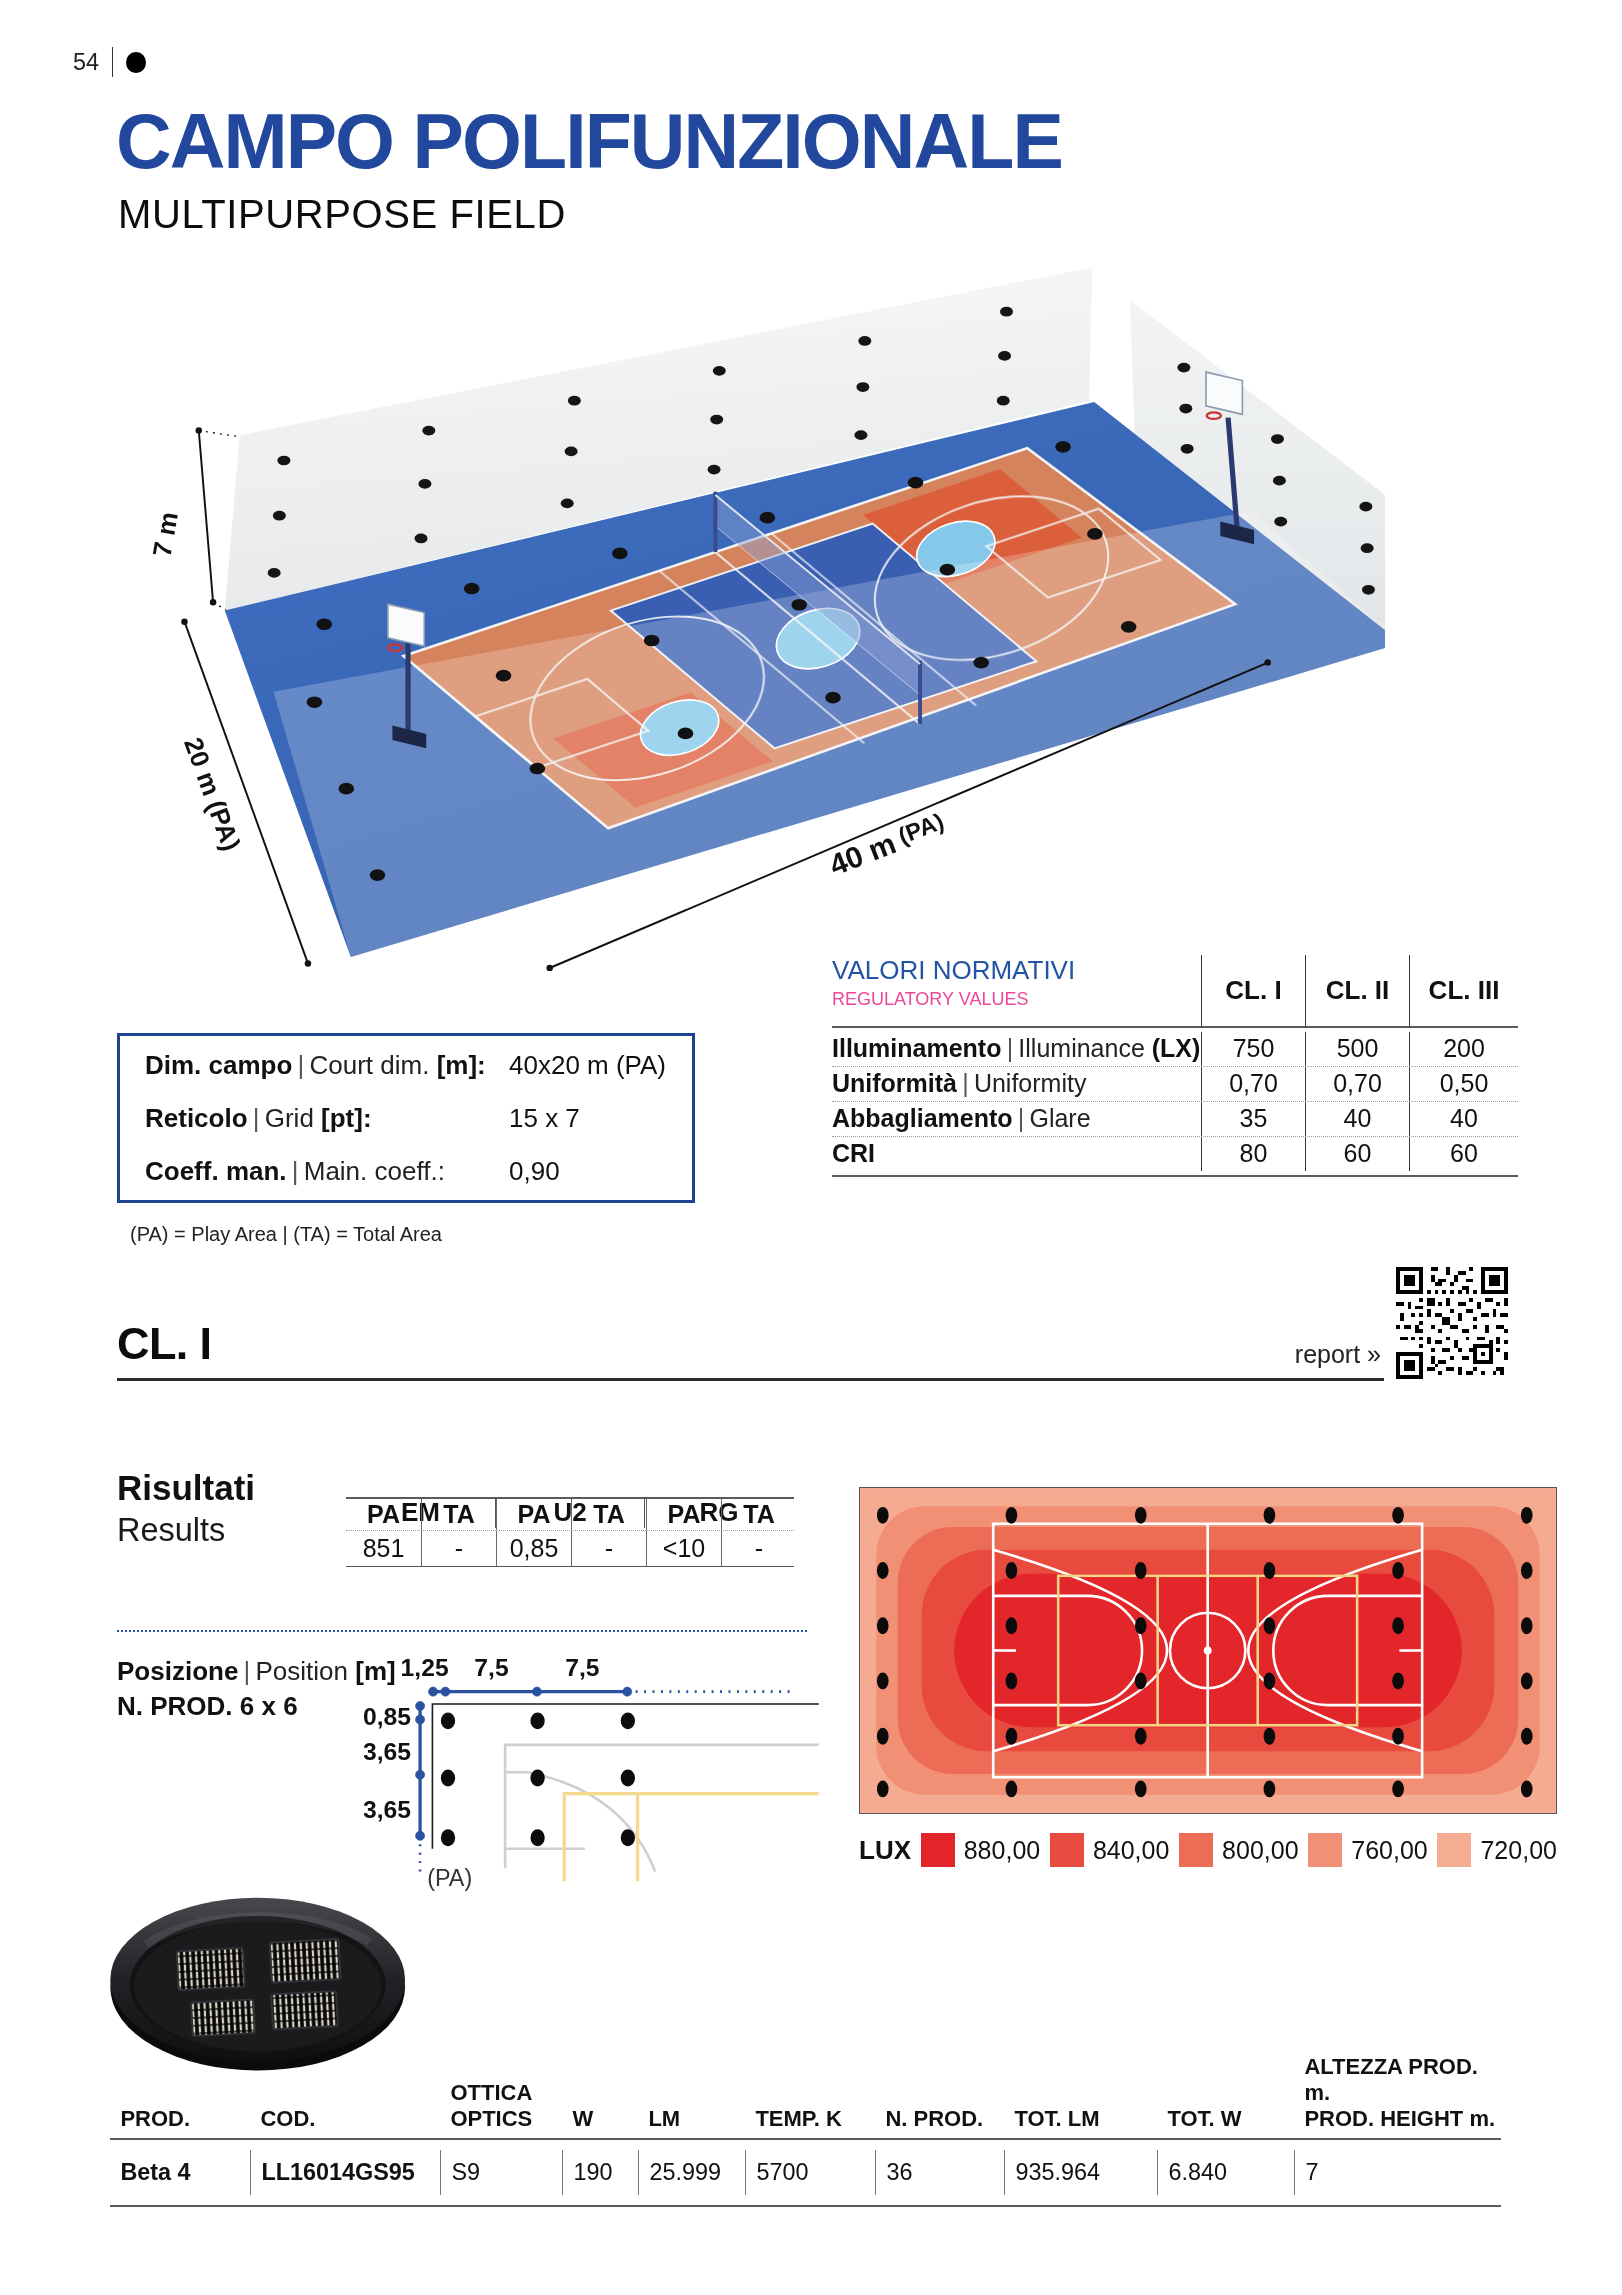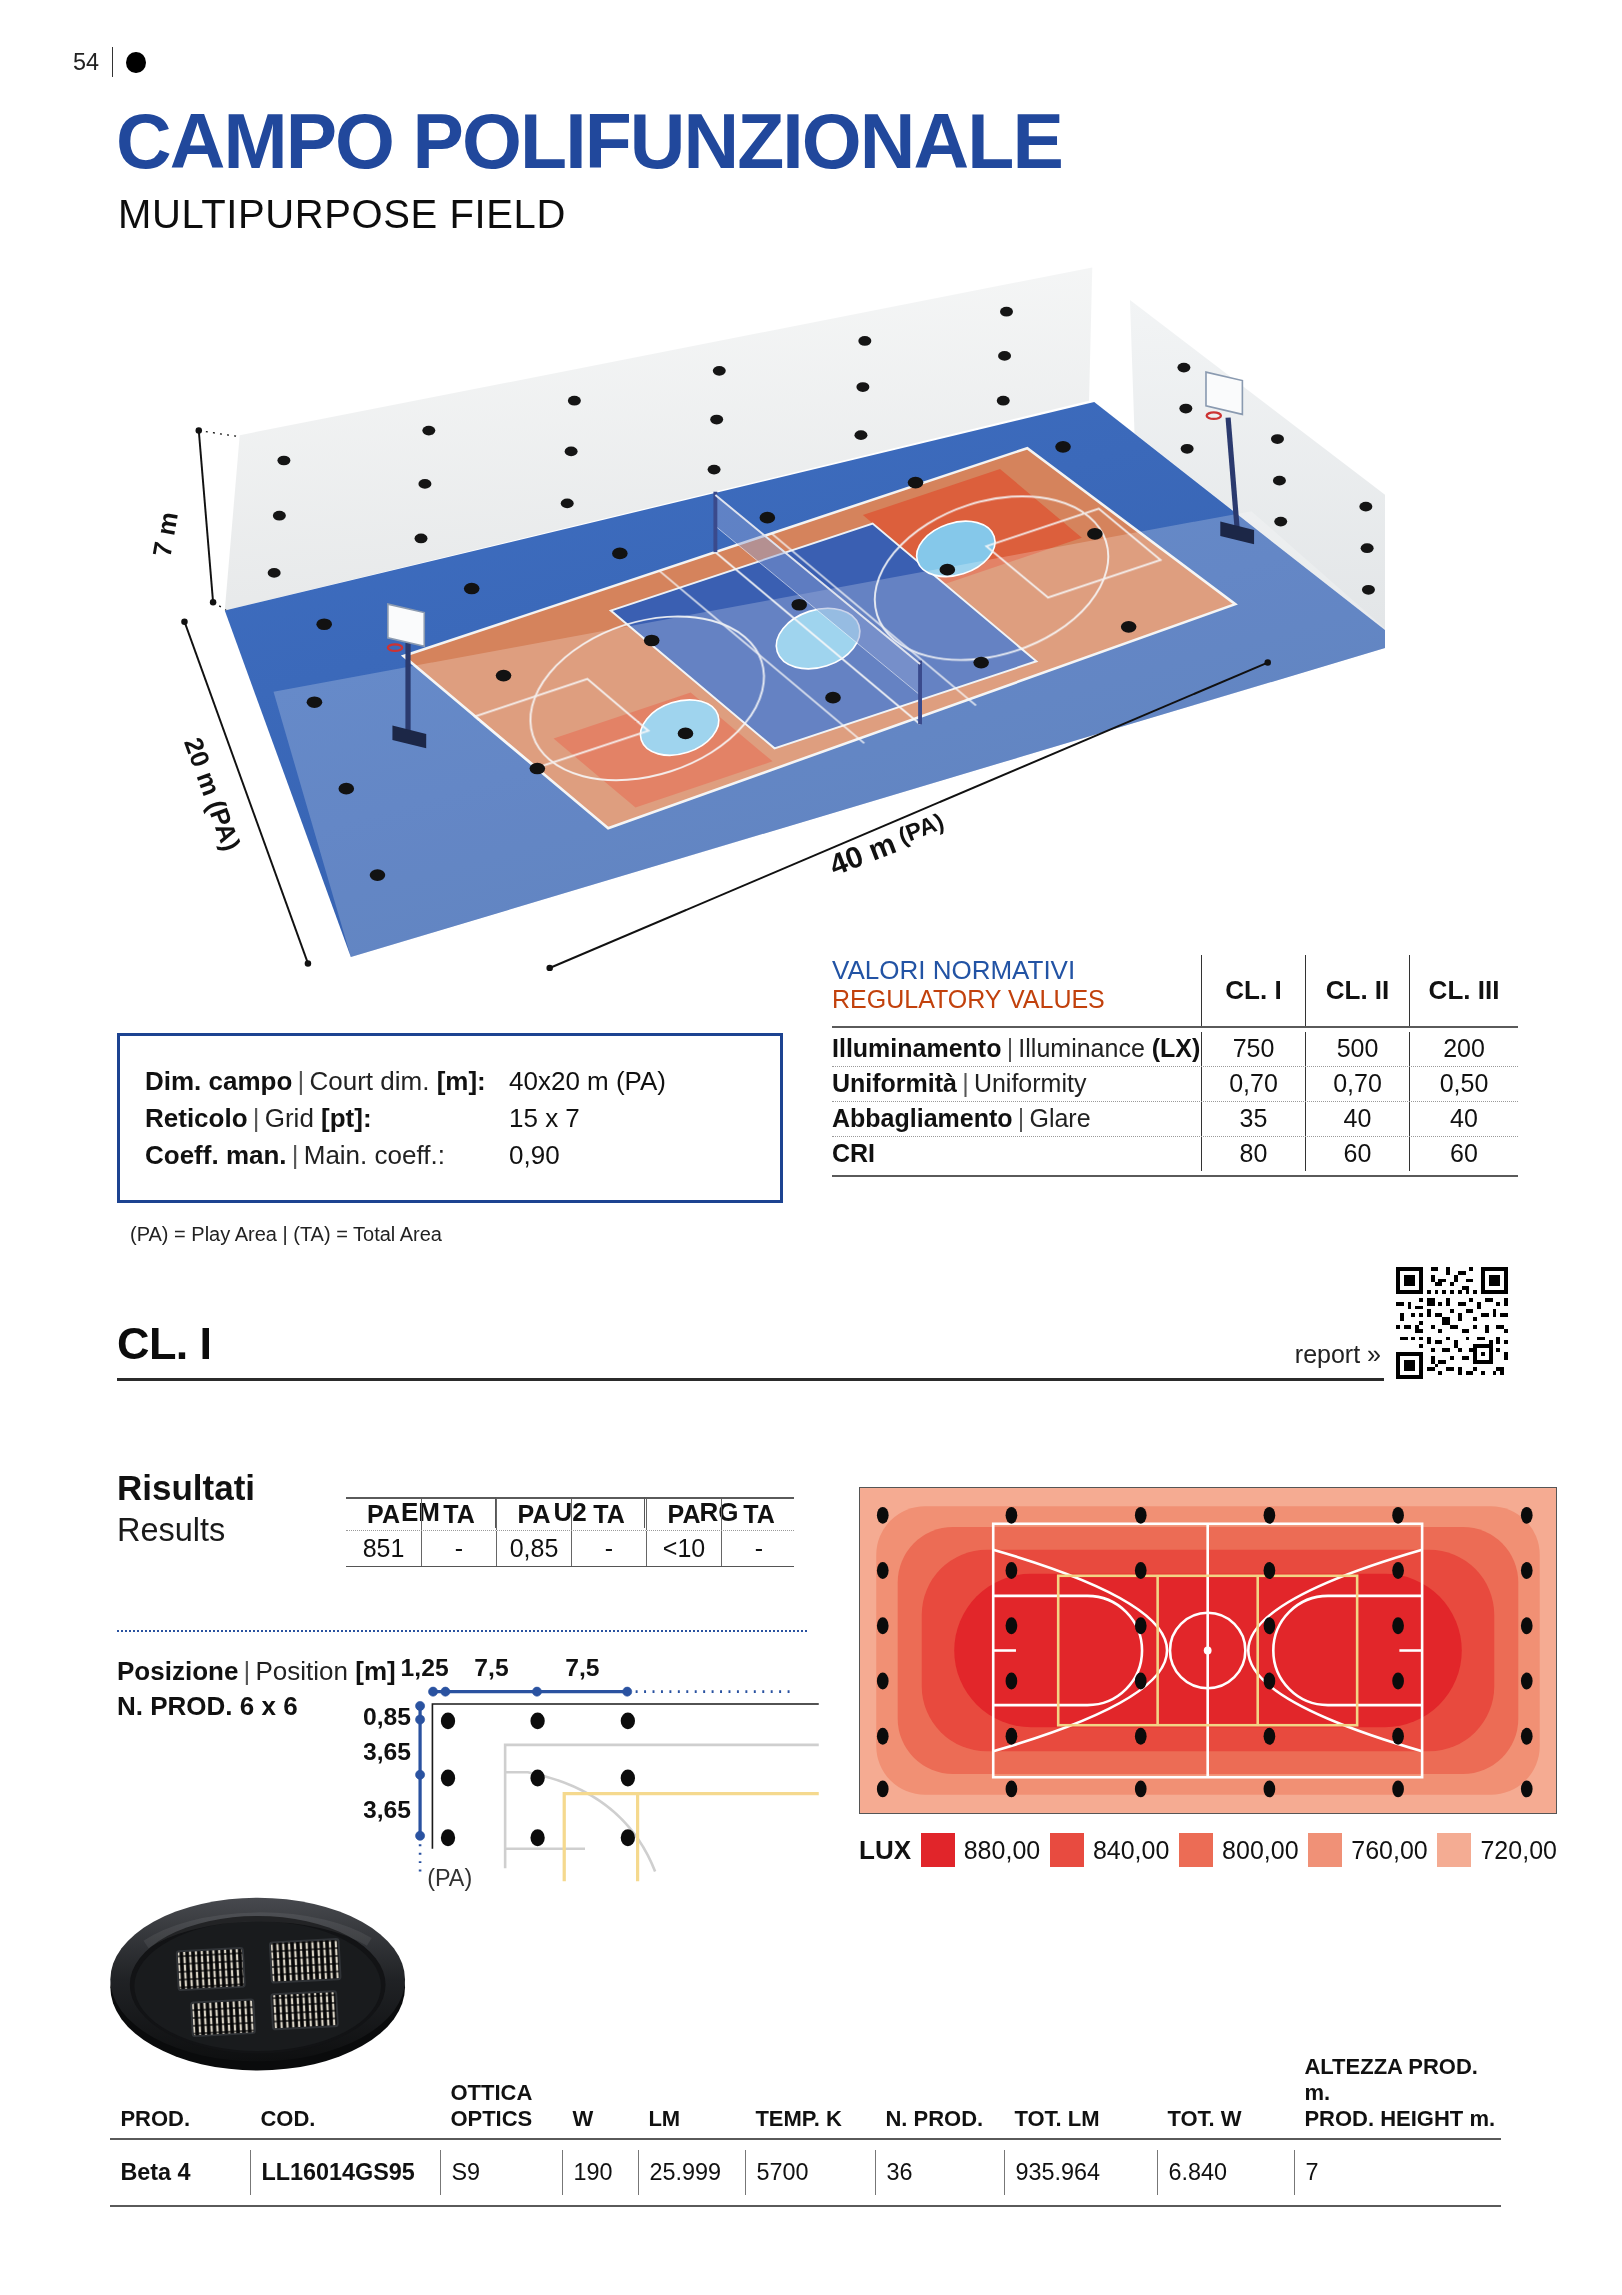--- a/index.html
+++ b/index.html
@@ -6,33 +6,33 @@
   .page{position:relative;width:1623px;height:2295px;background:#ffffff;
         font-family:"Liberation Sans","DejaVu Sans",sans-serif;color:#111;overflow:hidden;}
   .abs{position:absolute;}
   
   .pageno{left:73px;top:47px;display:flex;align-items:center;gap:13px;font-size:23.4px;color:#222;}
   .pageno .rule{width:1.3px;height:30px;background:#333;}
   .pageno .dot{width:19.5px;height:21px;border-radius:50%;background:#000;}
   .title{left:116px;top:103px;font-size:77px;font-weight:800;color:#21489c;letter-spacing:-1.9px;line-height:1;}
   .subtitle{left:118px;top:192px;font-size:40px;font-weight:400;color:#0d0d0d;letter-spacing:0.6px;}
   
-  .infobox{left:117px;top:1033px;width:666px;height:170px;border:3.2px solid #1d4391;box-sizing:border-box;
-           padding:22px 25px;display:flex;flex-direction:column;justify-content:center;gap:8px;}
+  .infobox{left:117px;top:1033px;width:578px;height:170px;border:3.2px solid #1d4391;box-sizing:border-box;
+           padding:22px 25px;display:flex;flex-direction:column;justify-content:center;gap:24px;}
   .inforow{display:grid;grid-template-columns:364px auto;font-size:26px;line-height:29px;}
   .inforow .lab b{font-weight:700;}
   .pipe{color:#555;font-weight:300;padding:0 5.2px;}
   .reg400{font-weight:400;color:#222;}
   .footnote{left:130px;top:1223px;font-size:20px;font-weight:300;color:#222;}
   
   .regtable{left:832px;top:955px;width:686px;}
   .reg-head{display:grid;grid-template-columns:369px 104px 104px 109px;height:71px;}
   .reg-head .cl{display:flex;align-items:center;justify-content:center;font-size:26px;font-weight:700;border-left:1.3px solid #333;}
   .reg-title1{font-size:26px;font-weight:400;color:#2253a4;line-height:30px;}
-  .reg-title2{font-size:25px;font-weight:400;color:#c2410c;line-height:29px;}
+  .reg-title2{font-size:18px;font-weight:400;color:#ec4899;line-height:29px;}
   .thickline{border-top:2.6px solid #5a5a5a;}
   .reg-row{display:grid;grid-template-columns:369px 104px 104px 109px;height:34px;align-items:center;font-size:25px;}
   .reg-row.dotted{border-bottom:1.3px dotted #9a9a9a;}
   .reg-row .v{justify-self:center;border-left:1.3px solid #333;width:100%;text-align:center;line-height:32.5px;height:34px;}
   .reg-row .lab b{font-weight:700;}
   .reg-body{padding-top:3.9px;}
   .reg-bottom{margin-top:3.9px;border-top:2.6px solid #5a5a5a;}
   
   .clsection-title{left:117px;top:1318px;font-size:45px;font-weight:800;color:#0c0c0c;letter-spacing:-0.6px;}
   .clrule{left:117px;top:1378px;width:1267px;height:2.6px;background:#2b2b2b;}

